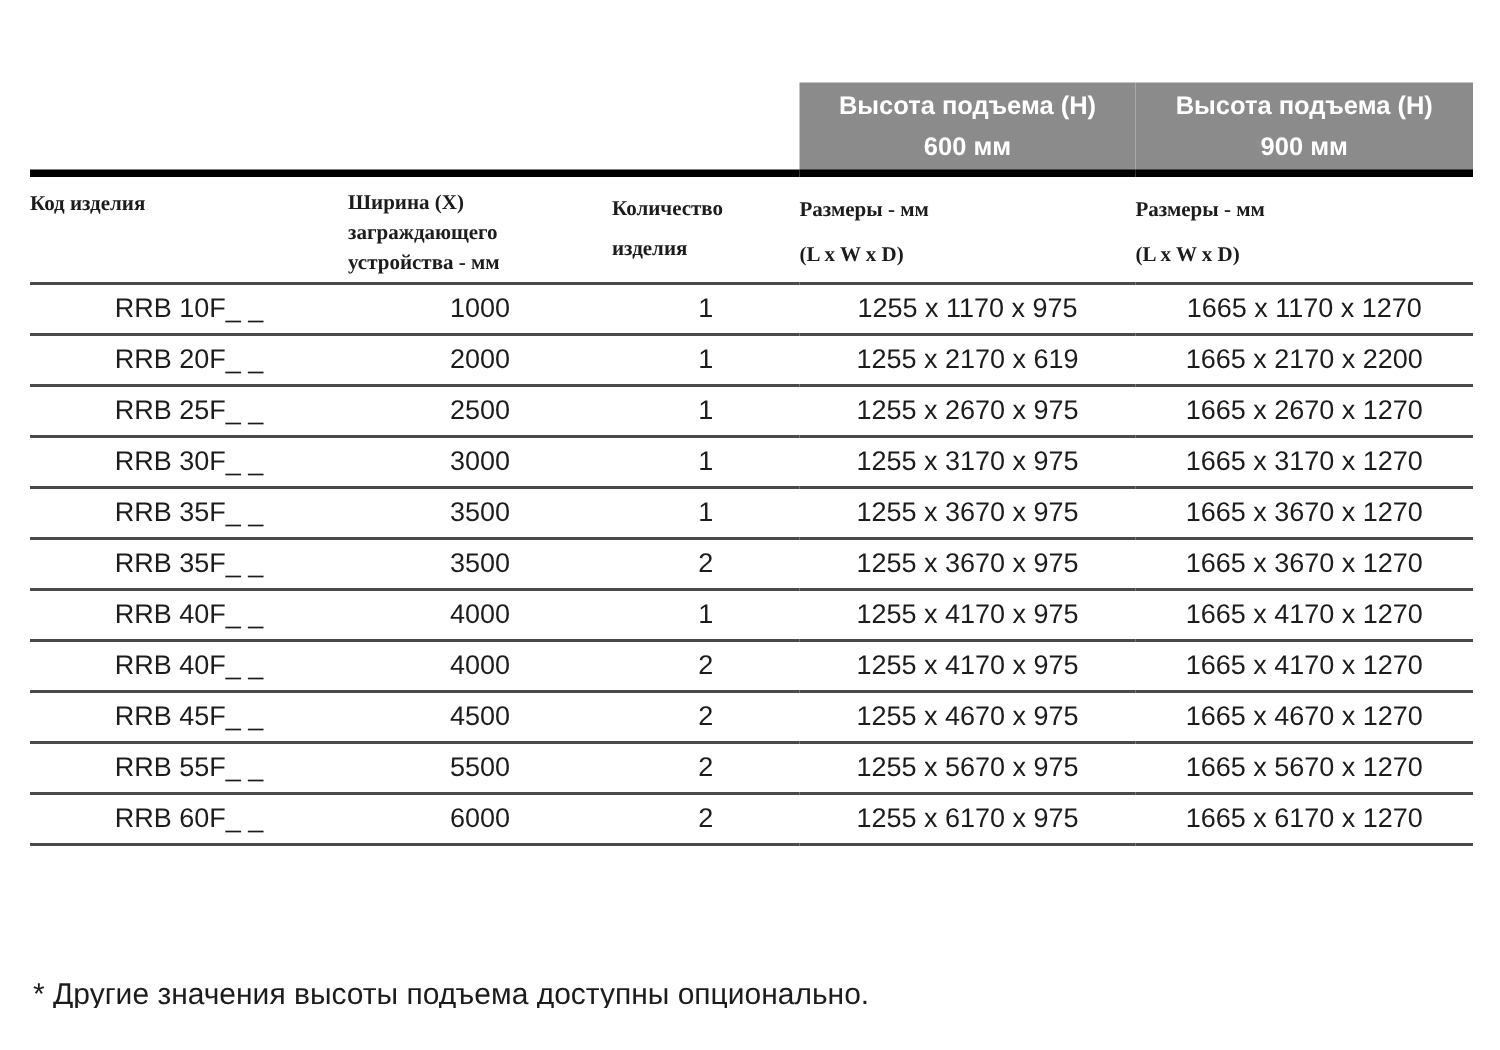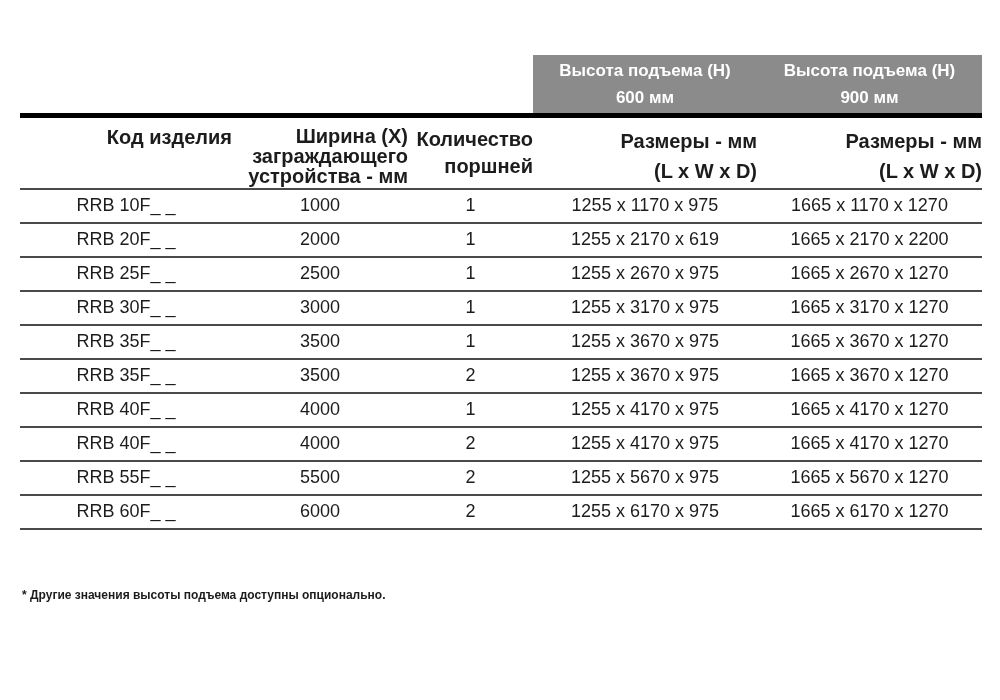--- a/index.html
+++ b/index.html
@@ -35,44 +35,45 @@
     height:58px;line-height:27px;
   }
   .band-cell span{display:block;}
 
   
   .header-row th{
     border-top:5px solid var(--top-line);
     border-bottom:2px solid var(--row-line);
     vertical-align:top;
     padding-top:8px;
-    font-size:20px;font-weight:bold;text-align:right;
+    font-size:14px;font-weight:bold;text-align:left;
     height:73px;box-sizing:border-box;
     background:var(--page-bg);
+    font-family:Liberation Serif, serif;
   }
   .header-row th span{display:block;}
   .c0{line-height:22px;}
   .c1{line-height:20px;}
   .c2{line-height:27px;}
   .c3,.c4{line-height:30px;}
 
   
   .spec-table tbody td{
     border-top:2px solid var(--row-line);
     text-align:center;
     font-size:18px;
     height:32px;
     white-space:nowrap;
   }
   .spec-table tbody tr:first-child td{border-top:none;}
   .spec-table tbody tr:last-child td{border-bottom:2px solid var(--row-line);}
 
   .footnote{
-    position:absolute;left:22px;top:588px;
-    font-size:12px;margin:0;color:var(--text);font-weight:bold;
+    position:absolute;left:22px;top:652px;
+    font-size:20px;margin:0;color:var(--text);
   }
 </style>
 </head>
 <body>
 
 <div class="page">
   <table class="spec-table">
     <colgroup>
       <col style="width:212px">
       <col style="width:176px">
@@ -96,21 +97,21 @@
         <th class="c0">
           <span>Код изделия</span>
         </th>
         <th class="c1">
           <span>Ширина (X)</span>
           <span>заграждающего</span>
           <span>устройства - мм</span>
         </th>
         <th class="c2">
           <span>Количество</span>
-          <span>поршней</span>
+          <span>изделия</span>
         </th>
         <th class="c3">
           <span>Размеры - мм</span>
           <span>(L x W x D)</span>
         </th>
         <th class="c4">
           <span>Размеры - мм</span>
           <span>(L x W x D)</span>
         </th>
       </tr>
@@ -166,20 +167,27 @@
           <td>1665 x 4170 x 1270</td>
         </tr>
         <tr>
           <td>RRB 40F_ _</td>
           <td>4000</td>
           <td>2</td>
           <td>1255 x 4170 x 975</td>
           <td>1665 x 4170 x 1270</td>
         </tr>
         <tr>
+          <td>RRB 45F_ _</td>
+          <td>4500</td>
+          <td>2</td>
+          <td>1255 x 4670 x 975</td>
+          <td>1665 x 4670 x 1270</td>
+        </tr>
+        <tr>
           <td>RRB 55F_ _</td>
           <td>5500</td>
           <td>2</td>
           <td>1255 x 5670 x 975</td>
           <td>1665 x 5670 x 1270</td>
         </tr>
         <tr>
           <td>RRB 60F_ _</td>
           <td>6000</td>
           <td>2</td>

